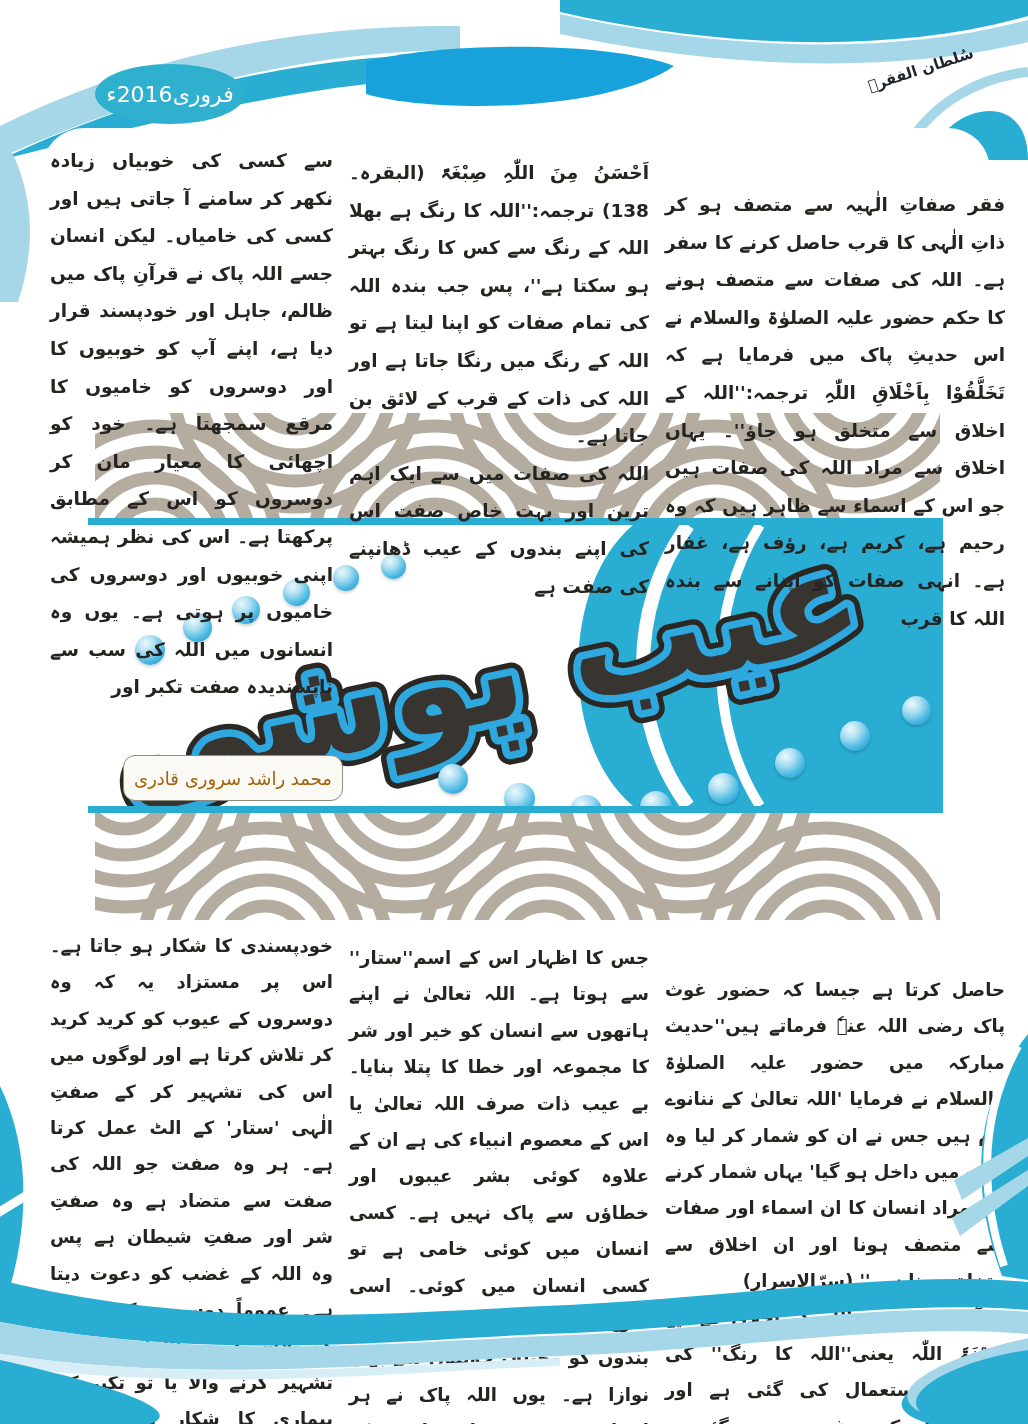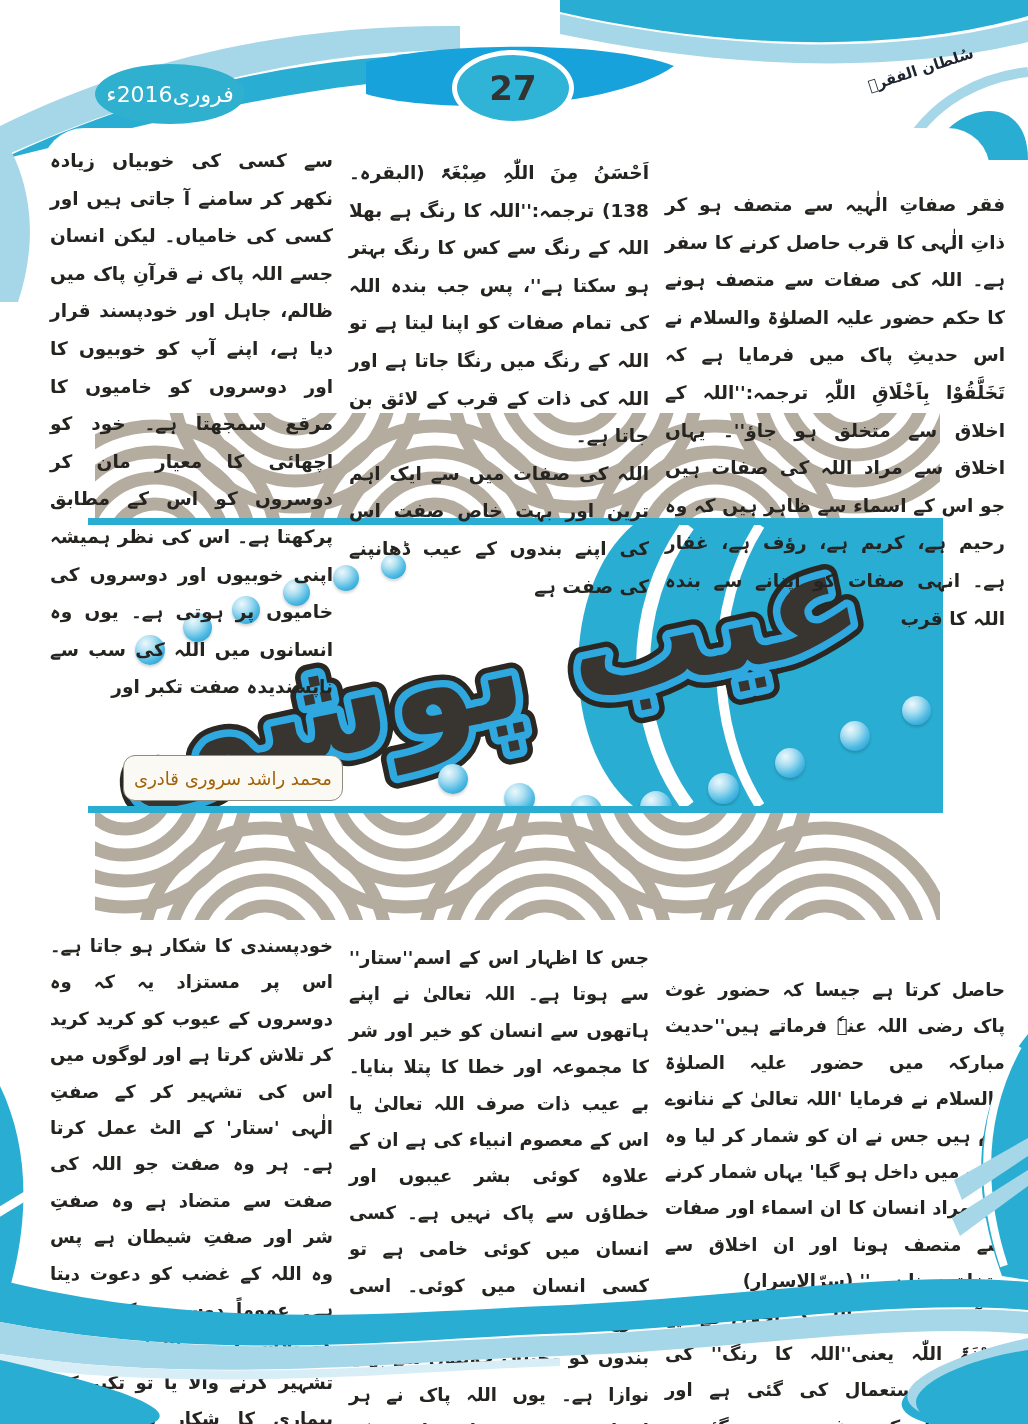--- a/index.html
+++ b/index.html
@@ -76,23 +76,20 @@
   </svg>
 
   <svg class="abs deco-over" style="left:0;top:132px;" width="58" height="170" viewBox="0 0 58 170">
     <path fill="#A6D7E8" d="M0,0 C30,44 40,104 18,170 L0,170 Z"></path>
   </svg>
 
   <div class="panel"></div>
 
   <div class="date-oval">
     <span>فروری2016ء</span>
-  </div>
-  <div class="page-oval">
-    <span>27</span>
   </div>
   <div class="logo">
     <span>سُلطان الفقرؒ</span>
   </div>
 
   <section class="cols cols-top">
     <div class="col c1">
       <p>فقر صفاتِ الٰہیہ سے متصف ہو کر ذاتِ الٰہی کا قرب حاصل کرنے کا سفر ہے۔ اللہ کی صفات سے متصف ہونے کا حکم حضور علیہ الصلوٰۃ والسلام نے اس حدیثِ پاک میں فرمایا ہے کہ تَخَلَّقُوْا بِاَخْلَاقِ اللّٰہِ ترجمہ:''اللہ کے اخلاق سے متخلق ہو جاؤ''۔ یہاں اخلاق سے مراد اللہ کی صفات ہیں جو اس کے اسماء سے ظاہر ہیں کہ وہ رحیم ہے، کریم ہے، رؤف ہے، غفار ہے۔ انہی صفات کو اپنانے سے بندہ اللہ کا قرب</p>
     </div>
     <div class="col c2">

